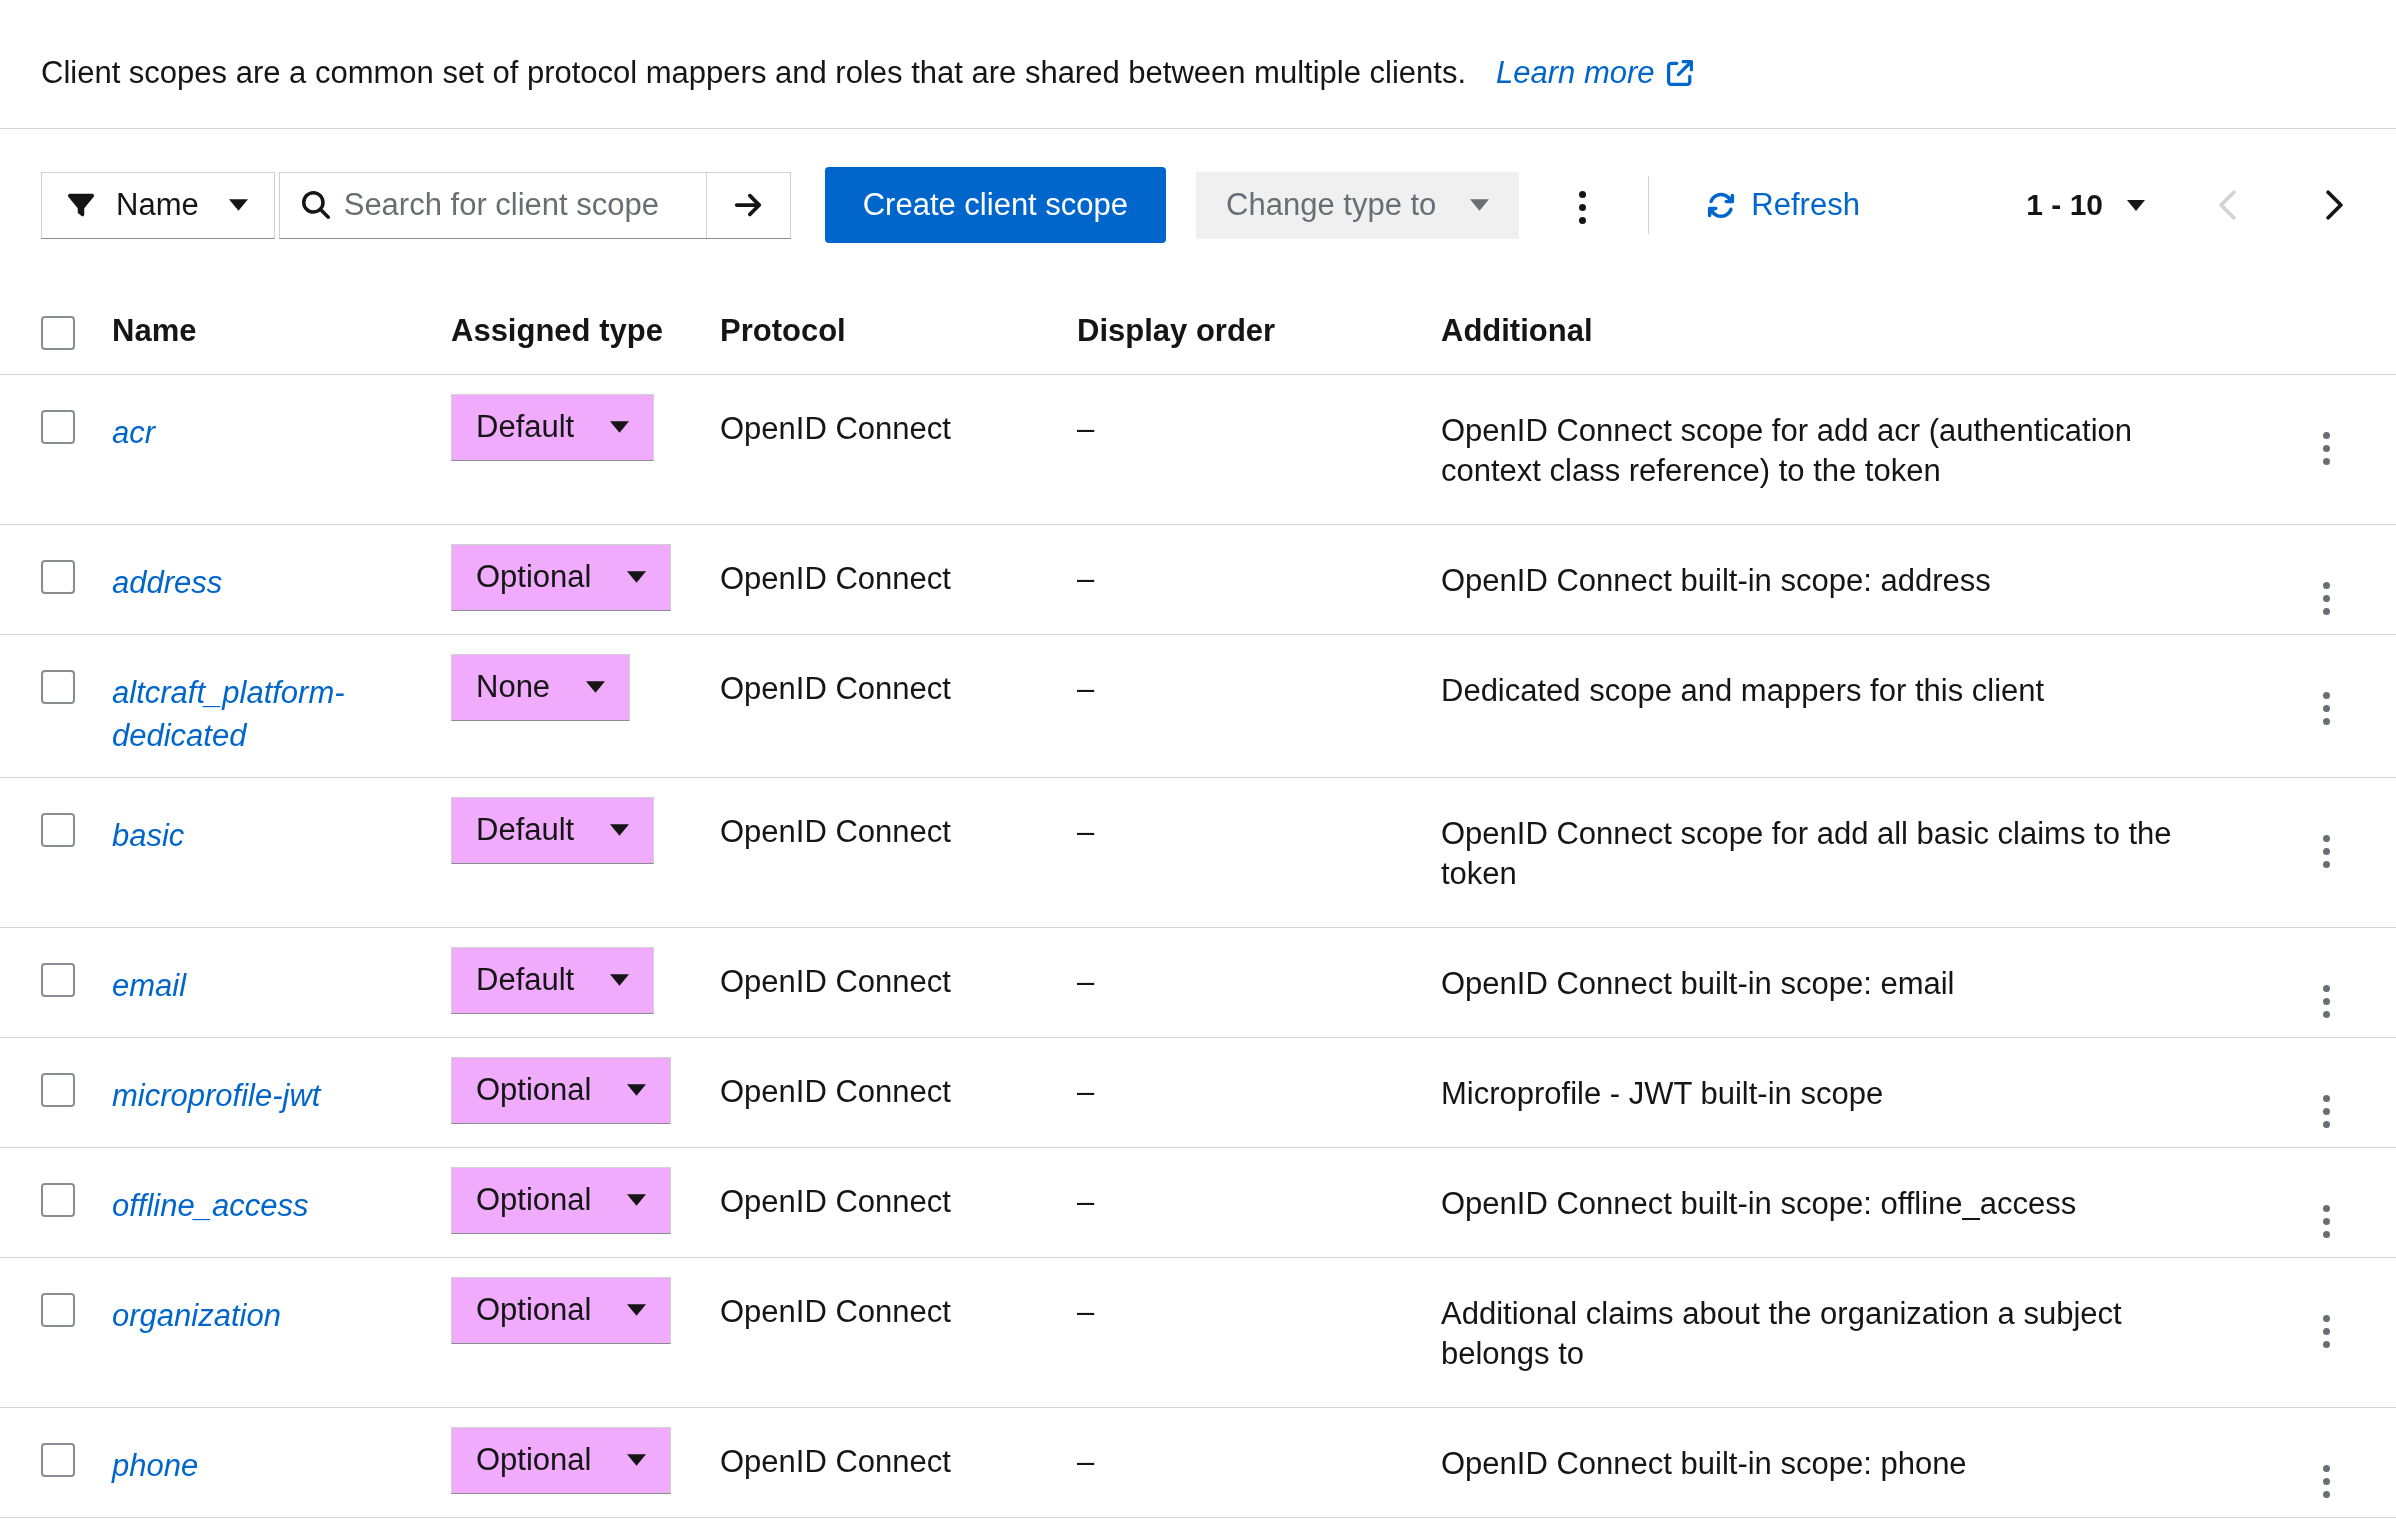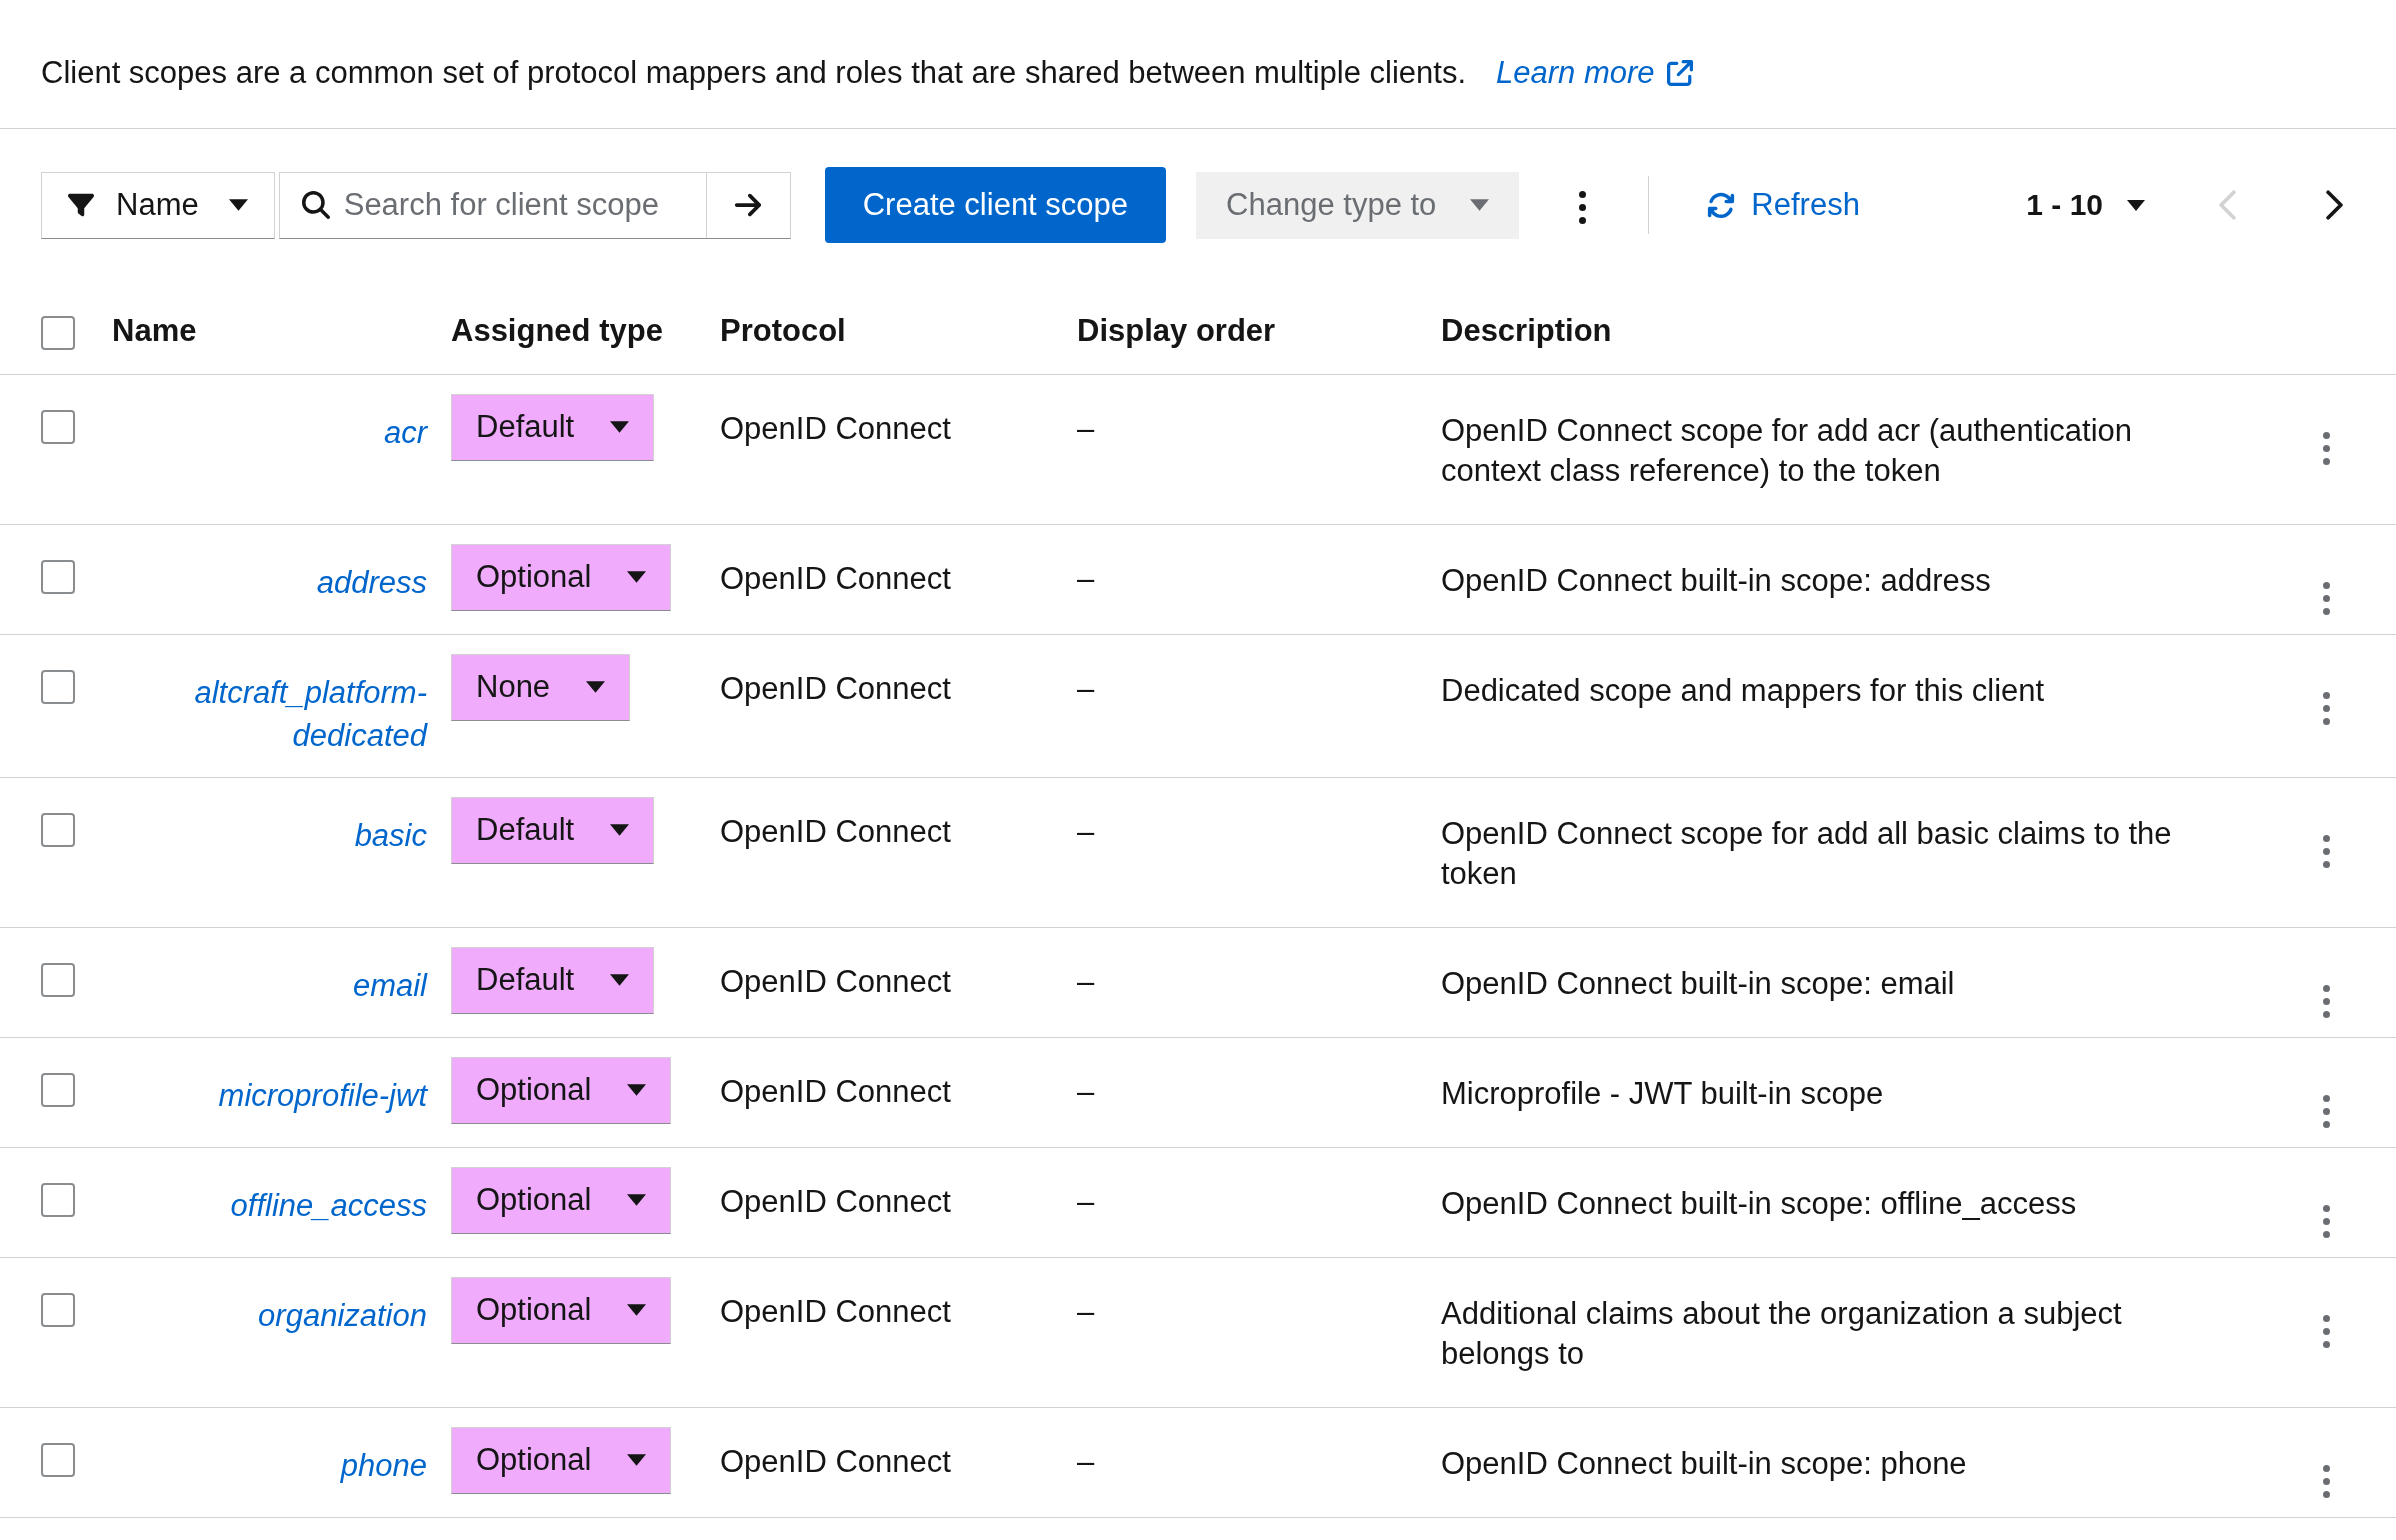--- a/index.html
+++ b/index.html
@@ -85,21 +85,21 @@
   thead th {
     text-align:left; font-weight:700; font-size:31px; color:#151515;
     padding:40px 24px 24px 0; vertical-align:middle;
     border-bottom:1px solid #d2d2d2;
   }
   th.col-check, td.col-check { padding-left:41px; padding-right:0; }
   tbody td {
     vertical-align:top; border-bottom:1px solid #d2d2d2; padding-right:24px;
   }
   td.col-check { padding-top:32px; }
-  td.col-name { padding-top:36px; padding-bottom:20px; word-wrap:break-word; line-height:43px;text-align:right; }
+  td.col-name { padding-top:36px; padding-bottom:20px; word-wrap:break-word; line-height:43px; }
   td.col-type { padding-top:19px; padding-bottom:19px; }
   td.col-protocol, td.col-order { padding-top:36px; padding-bottom:33px; }
   td.col-desc { padding-top:36px; padding-bottom:33px; line-height:40px; padding-right:36px; }
   td.col-kebab { padding-top:36px; text-align:center; padding-right:0; }
 
   .checkbox {
     display:inline-block; width:34px; height:34px; background:#fff;
     border:2px solid #8a8d90; border-radius:4px; cursor:pointer; vertical-align:middle;
   }
   .row-link { color:#0066cc; font-size:31px; }
@@ -208,21 +208,21 @@
       <col>
       <col style="width:140px">
     </colgroup>
     <thead>
       <tr>
         <th class="col-check"><span class="checkbox"></span></th>
         <th>Name</th>
         <th>Assigned type</th>
         <th>Protocol</th>
         <th>Display order</th>
-        <th>Description</th>
+        <th>Additional</th>
         <th class="col-kebab"></th>
       </tr>
     </thead>
     <tbody>
   <tr>
     <td class="col-check"><span class="checkbox"></span></td>
     <td class="col-name"><a href="#" class="row-link">acr</a></td>
     <td class="col-type">
       <div class="type-select">
         <span>Default</span>

